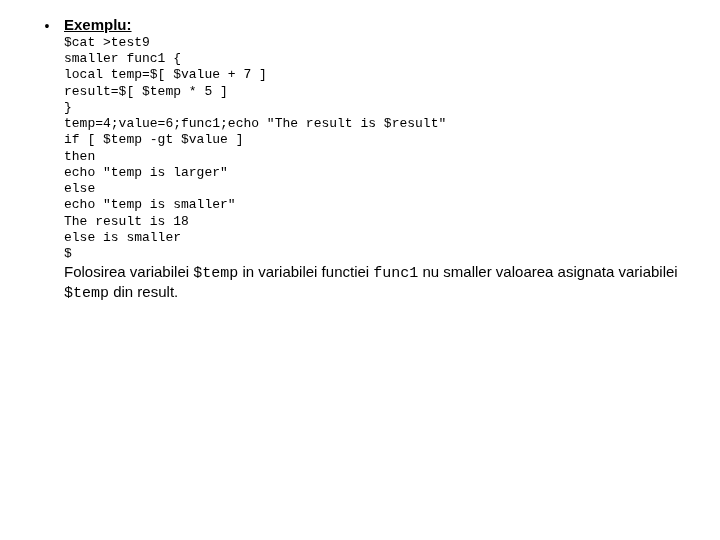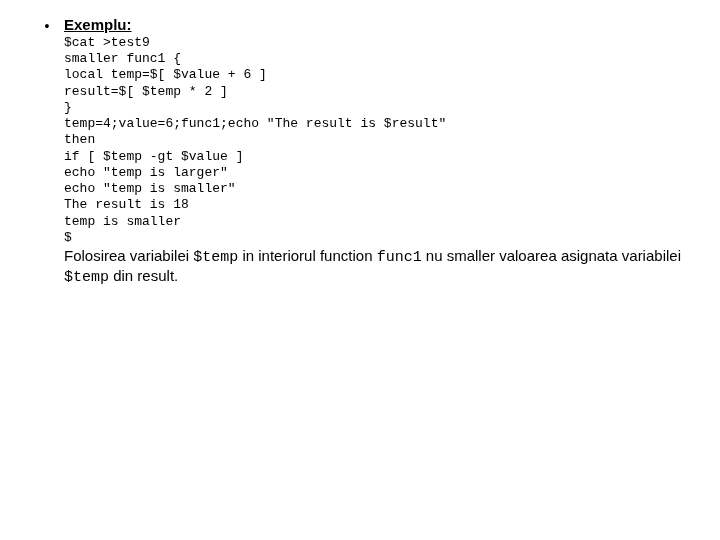--- a/index.html
+++ b/index.html
@@ -56,29 +56,30 @@
 </head>
 <body>
 
 <div class="slide">
   <div class="bullet-row">
     <div class="bullet-dot">•</div>
     <div class="content">
       <div class="heading">Exemplu:</div>
       <div class="mono">$cat &gt;test9</div>
       <div class="mono">smaller func1 {</div>
-      <div class="mono">local temp=$[ $value + 6 ]</div>
-      <div class="mono">result=$[ $temp * 2 ]</div>
+      <div class="mono">local temp=$[ $value + 7 ]</div>
+      <div class="mono">result=$[ $temp * 5 ]</div>
       <div class="mono">}</div>
       <div class="mono">temp=4;value=6;func1;echo "The result is $result"</div>
+      <div class="mono">if [ $temp -gt $value ]</div>
       <div class="mono">then</div>
-      <div class="mono">if [ $temp -gt $value ]</div>
       <div class="mono">echo "temp is larger"</div>
+      <div class="mono">else</div>
       <div class="mono">echo "temp is smaller"</div>
       <div class="mono">The result is 18</div>
-      <div class="mono">temp is smaller</div>
+      <div class="mono">else is smaller</div>
       <div class="mono">$</div>
       <div class="explain">
-        <span>Folosirea variabilei </span><span class="mono-inline">$temp</span><span> in interiorul function </span><span class="mono-inline">func1</span><span> nu smaller valoarea asignata variabilei </span><span class="mono-inline">$temp</span><span> din result.</span>
+        <span>Folosirea variabilei </span><span class="mono-inline">$temp</span><span> in variabilei functiei </span><span class="mono-inline">func1</span><span> nu smaller valoarea asignata variabilei </span><span class="mono-inline">$temp</span><span> din result.</span>
       </div>
     </div>
   </div>
 </div>
 
 </body></html>

